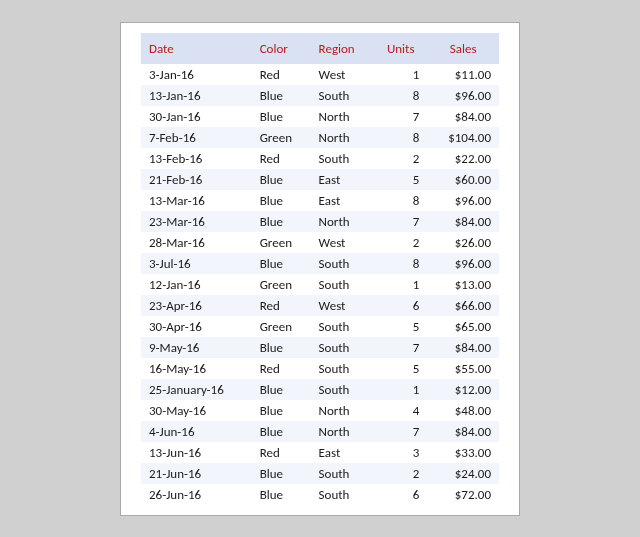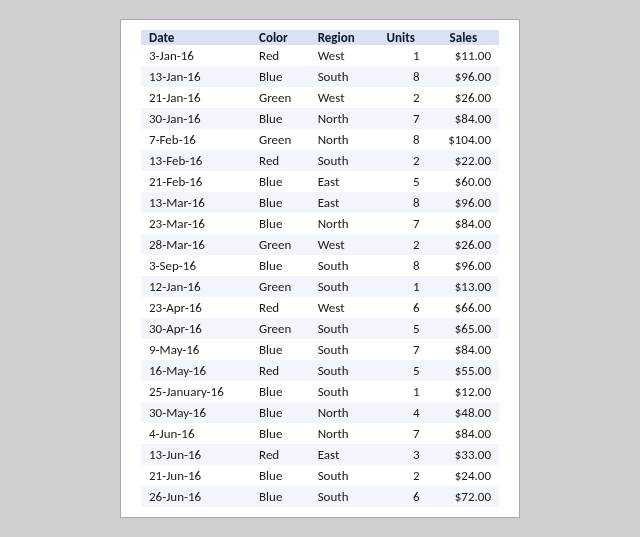--- a/index.html
+++ b/index.html
@@ -18,23 +18,23 @@
       border: 1px solid #aaa;
       padding: 10px 20px 10px 20px;
       min-width: 400px;
     }
     table {
       border-collapse: collapse;
       width: 100%;
     }
     thead tr th {
       background: #d9e1f2;
-      color: #0f172a;
-      font-weight: bold;
-      padding: 0 8px;
+      color: #b91c1c;
+      font-weight: normal;
+      padding: 8px 8px;
       text-align: left;
       border: none;
     }
     thead tr th.right {
       text-align: center;
     }
     tbody tr:nth-child(odd) {
       background: #ffffff;
     }
     tbody tr:nth-child(even) {
@@ -72,77 +72,70 @@
           <td class="right">$11.00</td>
         </tr>
         <tr>
           <td>13-Jan-16</td>
           <td>Blue</td>
           <td>South</td>
           <td class="right">8</td>
           <td class="right">$96.00</td>
         </tr>
         <tr>
-          <td>21-Jan-16</td>
+          <td>30-Jan-16</td>
+          <td>Blue</td>
+          <td>North</td>
+          <td class="right">7</td>
+          <td class="right">$84.00</td>
+        </tr>
+        <tr>
+          <td>7-Feb-16</td>
+          <td>Green</td>
+          <td>North</td>
+          <td class="right">8</td>
+          <td class="right">$104.00</td>
+        </tr>
+        <tr>
+          <td>13-Feb-16</td>
+          <td>Red</td>
+          <td>South</td>
+          <td class="right">2</td>
+          <td class="right">$22.00</td>
+        </tr>
+        <tr>
+          <td>21-Feb-16</td>
+          <td>Blue</td>
+          <td>East</td>
+          <td class="right">5</td>
+          <td class="right">$60.00</td>
+        </tr>
+        <tr>
+          <td>13-Mar-16</td>
+          <td>Blue</td>
+          <td>East</td>
+          <td class="right">8</td>
+          <td class="right">$96.00</td>
+        </tr>
+        <tr>
+          <td>23-Mar-16</td>
+          <td>Blue</td>
+          <td>North</td>
+          <td class="right">7</td>
+          <td class="right">$84.00</td>
+        </tr>
+        <tr>
+          <td>28-Mar-16</td>
           <td>Green</td>
           <td>West</td>
           <td class="right">2</td>
           <td class="right">$26.00</td>
         </tr>
         <tr>
-          <td>30-Jan-16</td>
-          <td>Blue</td>
-          <td>North</td>
-          <td class="right">7</td>
-          <td class="right">$84.00</td>
-        </tr>
-        <tr>
-          <td>7-Feb-16</td>
-          <td>Green</td>
-          <td>North</td>
-          <td class="right">8</td>
-          <td class="right">$104.00</td>
-        </tr>
-        <tr>
-          <td>13-Feb-16</td>
-          <td>Red</td>
-          <td>South</td>
-          <td class="right">2</td>
-          <td class="right">$22.00</td>
-        </tr>
-        <tr>
-          <td>21-Feb-16</td>
-          <td>Blue</td>
-          <td>East</td>
-          <td class="right">5</td>
-          <td class="right">$60.00</td>
-        </tr>
-        <tr>
-          <td>13-Mar-16</td>
-          <td>Blue</td>
-          <td>East</td>
-          <td class="right">8</td>
-          <td class="right">$96.00</td>
-        </tr>
-        <tr>
-          <td>23-Mar-16</td>
-          <td>Blue</td>
-          <td>North</td>
-          <td class="right">7</td>
-          <td class="right">$84.00</td>
-        </tr>
-        <tr>
-          <td>28-Mar-16</td>
-          <td>Green</td>
-          <td>West</td>
-          <td class="right">2</td>
-          <td class="right">$26.00</td>
-        </tr>
-        <tr>
-          <td>3-Sep-16</td>
+          <td>3-Jul-16</td>
           <td>Blue</td>
           <td>South</td>
           <td class="right">8</td>
           <td class="right">$96.00</td>
         </tr>
         <tr>
           <td>12-Jan-16</td>
           <td>Green</td>
           <td>South</td>
           <td class="right">1</td>

